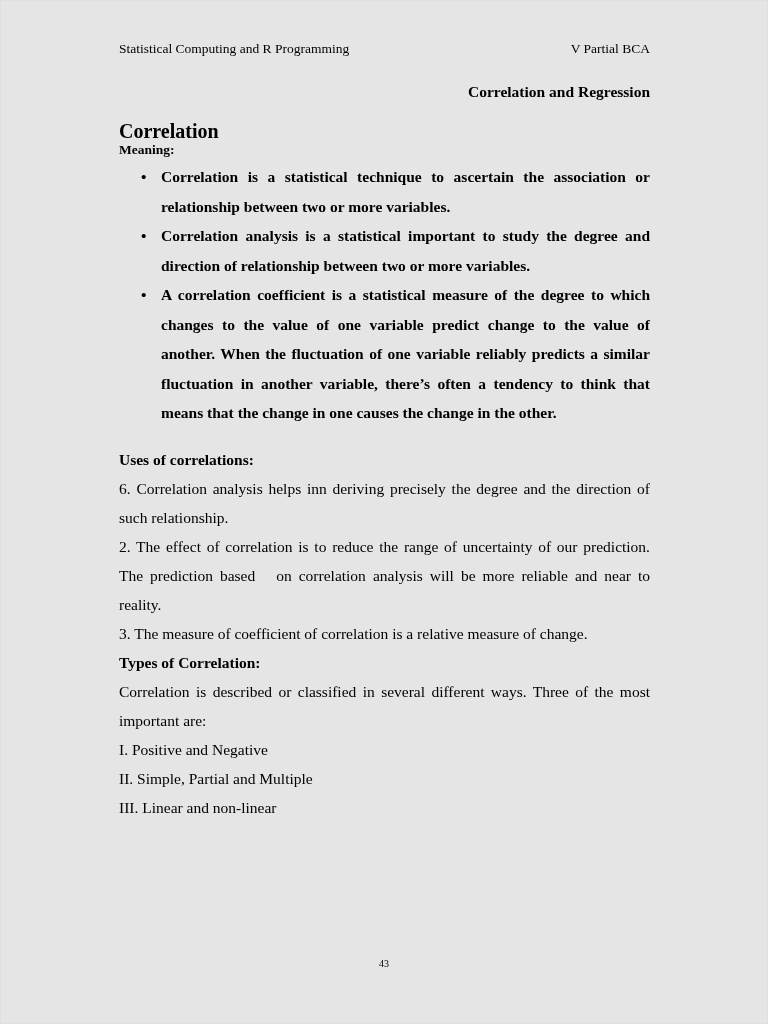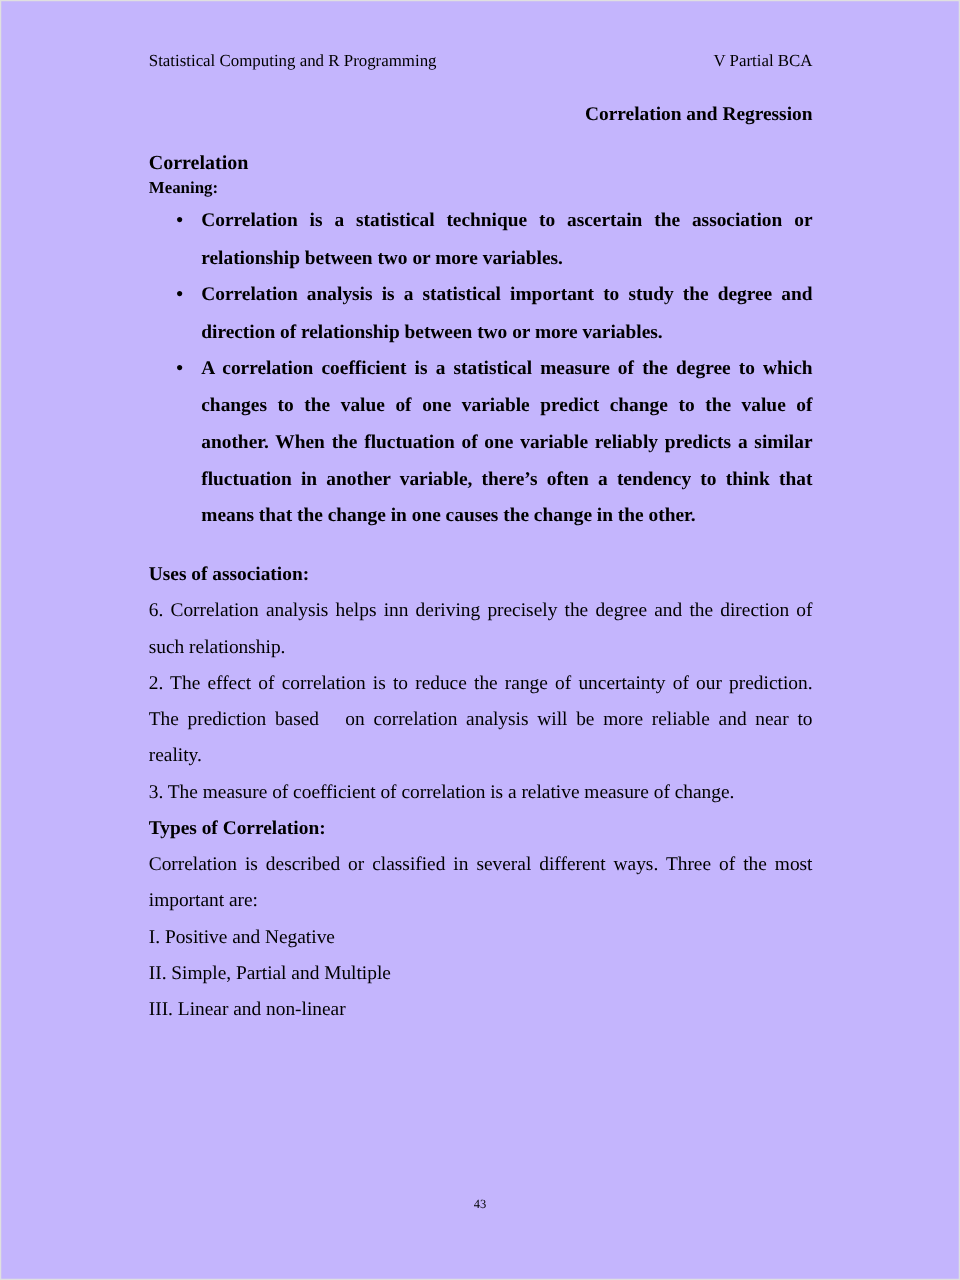--- a/index.html
+++ b/index.html
@@ -8,39 +8,39 @@
     width: 768px;
     height: 1024px;
     font-family: "Liberation Serif", serif;
     color: #000000;
     position: relative;
     overflow: hidden;
   }
   .page {
     position: absolute;
     inset: 0;
-    background: #c4b5fd;
+    background: #e5e5e5;
     border: 1px solid #e0e0e0;
     padding: 40px 117px 0 118px;
   }
   .doc-header {
     display: flex;
     justify-content: space-between;
     font-size: 13.5px;
     margin-bottom: 26px;
   }
   .doc-title {
     text-align: right;
     font-weight: bold;
     font-size: 15.5px;
     margin-bottom: 20px;
   }
   .sec-heading {
     font-weight: bold;
-    font-size: 16px;
+    font-size: 20px;
     line-height: 20px;
   }
   .meaning-label {
     font-weight: bold;
     font-size: 13.5px;
     line-height: 18px;
     margin-bottom: 3px;
   }
   ul.bullets {
     list-style: none;
@@ -97,21 +97,21 @@
     <li>
       <span class="marker">•</span>
       <span>Correlation analysis is a statistical important to study the degree and direction of relationship between two or more variables.</span>
     </li>
     <li>
       <span class="marker">•</span>
       <span>A correlation coefficient is a statistical measure of the degree to which changes to the value of one variable predict change to the value of another. When the fluctuation of one variable reliably predicts a similar fluctuation in another variable, there’s often a tendency to think that means that the change in one causes the change in the other.</span>
     </li>
   </ul>
 
-  <div class="bodytext bold">Uses of association:</div>
+  <div class="bodytext bold">Uses of correlations:</div>
   <p class="bodytext">6.  Correlation analysis helps inn deriving precisely the degree and the direction of such relationship.</p>
   <p class="bodytext">2.  The effect of correlation is to reduce the range of uncertainty of our prediction. The prediction based &nbsp;&nbsp;on correlation analysis will be more reliable and near to reality.</p>
   <p class="bodytext">3. The measure of coefficient of correlation is a relative measure of change.</p>
 
   <div class="bodytext bold">Types of Correlation:</div>
   <p class="bodytext">Correlation is described or classified in several different ways. Three of the most important are:</p>
   <p class="bodytext">I. Positive and Negative</p>
   <p class="bodytext">II. Simple, Partial and Multiple</p>
   <p class="bodytext">III. Linear and non-linear</p>
 

